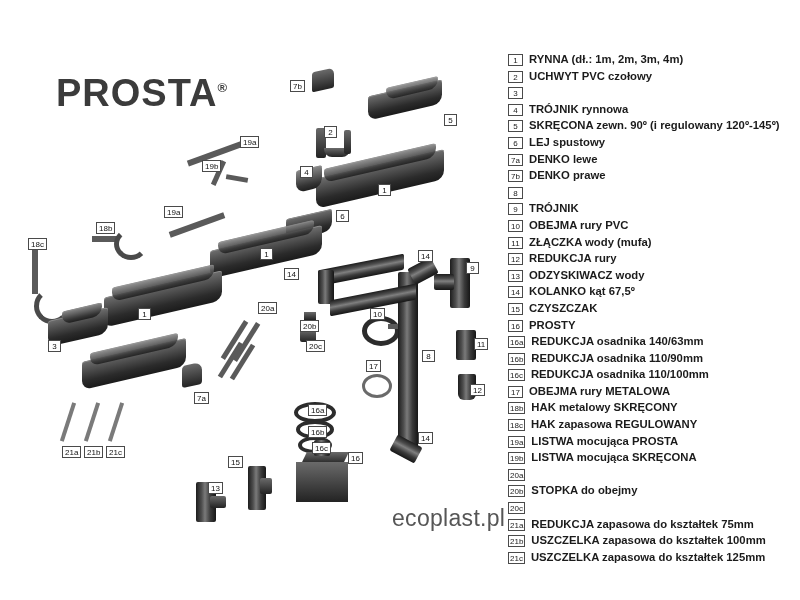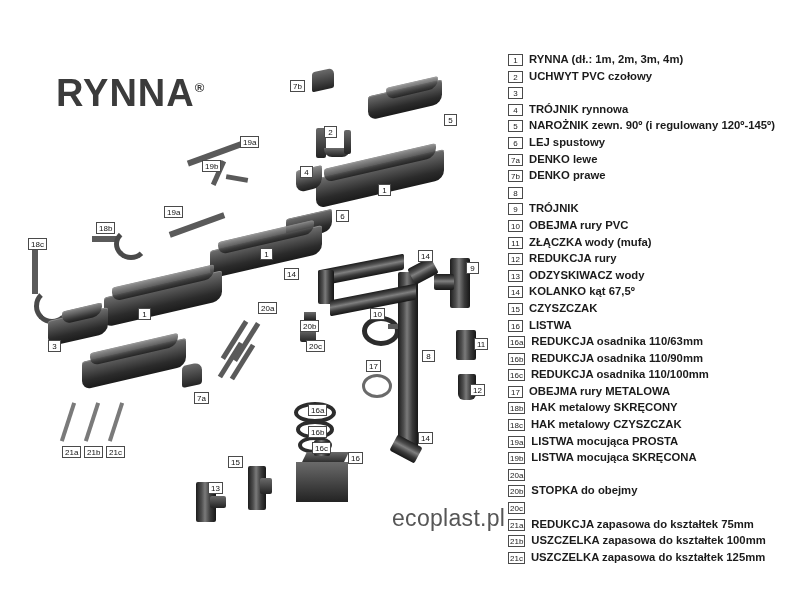--- a/index.html
+++ b/index.html
@@ -93,21 +93,21 @@
     position:absolute;
     background:linear-gradient(180deg,#6a6a6a,#232323);
   }
 </style>
 </head>
 <body>
 
 <div id="stage">
 
   <div class="brand">
-    <span>RYNNA</span><span class="reg">®</span>
+    <span>PROSTA</span><span class="reg">®</span>
   </div>
 
   <div class="part" style="left:312px;top:70px;">
     <div class="blk" style="left:0;top:0;width:22px;height:20px;border-radius:3px 6px 2px 2px;transform:skewY(-12deg);"></div>
   </div>
 
   <div class="part" style="left:368px;top:78px;">
     <div class="gut" style="left:0;top:10px;width:74px;height:24px;transform:skewY(-13deg);"></div>
     <div class="gut lite" style="left:18px;top:4px;width:52px;height:12px;transform:skewY(-13deg);opacity:.85;"></div>
   </div>
@@ -312,21 +312,21 @@
     </div>
     <div class="legend-row">
       <span class="legend-num">3</span>
     </div>
     <div class="legend-row">
       <span class="legend-num">4</span>
       <span class="legend-txt">TRÓJNIK rynnowa</span>
     </div>
     <div class="legend-row">
       <span class="legend-num">5</span>
-      <span class="legend-txt">NAROŻNIK zewn. 90º (i regulowany 120º-145º)</span>
+      <span class="legend-txt">SKRĘCONA zewn. 90º (i regulowany 120º-145º)</span>
     </div>
     <div class="legend-row">
       <span class="legend-num">6</span>
       <span class="legend-txt">LEJ spustowy</span>
     </div>
     <div class="legend-row">
       <span class="legend-num">7a</span>
       <span class="legend-txt">DENKO lewe</span>
     </div>
     <div class="legend-row">
@@ -359,45 +359,45 @@
     <div class="legend-row">
       <span class="legend-num">14</span>
       <span class="legend-txt">KOLANKO kąt 67,5º</span>
     </div>
     <div class="legend-row">
       <span class="legend-num">15</span>
       <span class="legend-txt">CZYSZCZAK</span>
     </div>
     <div class="legend-row">
       <span class="legend-num">16</span>
-      <span class="legend-txt">LISTWA</span>
+      <span class="legend-txt">PROSTY</span>
     </div>
     <div class="legend-row">
       <span class="legend-num">16a</span>
-      <span class="legend-txt">REDUKCJA osadnika 110/63mm</span>
+      <span class="legend-txt">REDUKCJA osadnika 140/63mm</span>
     </div>
     <div class="legend-row">
       <span class="legend-num">16b</span>
       <span class="legend-txt">REDUKCJA osadnika 110/90mm</span>
     </div>
     <div class="legend-row">
       <span class="legend-num">16c</span>
       <span class="legend-txt">REDUKCJA osadnika 110/100mm</span>
     </div>
     <div class="legend-row">
       <span class="legend-num">17</span>
       <span class="legend-txt">OBEJMA rury METALOWA</span>
     </div>
     <div class="legend-row">
       <span class="legend-num">18b</span>
       <span class="legend-txt">HAK metalowy SKRĘCONY</span>
     </div>
     <div class="legend-row">
       <span class="legend-num">18c</span>
-      <span class="legend-txt">HAK metalowy CZYSZCZAK</span>
+      <span class="legend-txt">HAK zapasowa REGULOWANY</span>
     </div>
     <div class="legend-row">
       <span class="legend-num">19a</span>
       <span class="legend-txt">LISTWA mocująca PROSTA</span>
     </div>
     <div class="legend-row">
       <span class="legend-num">19b</span>
       <span class="legend-txt">LISTWA mocująca SKRĘCONA</span>
     </div>
     <div class="legend-row">

